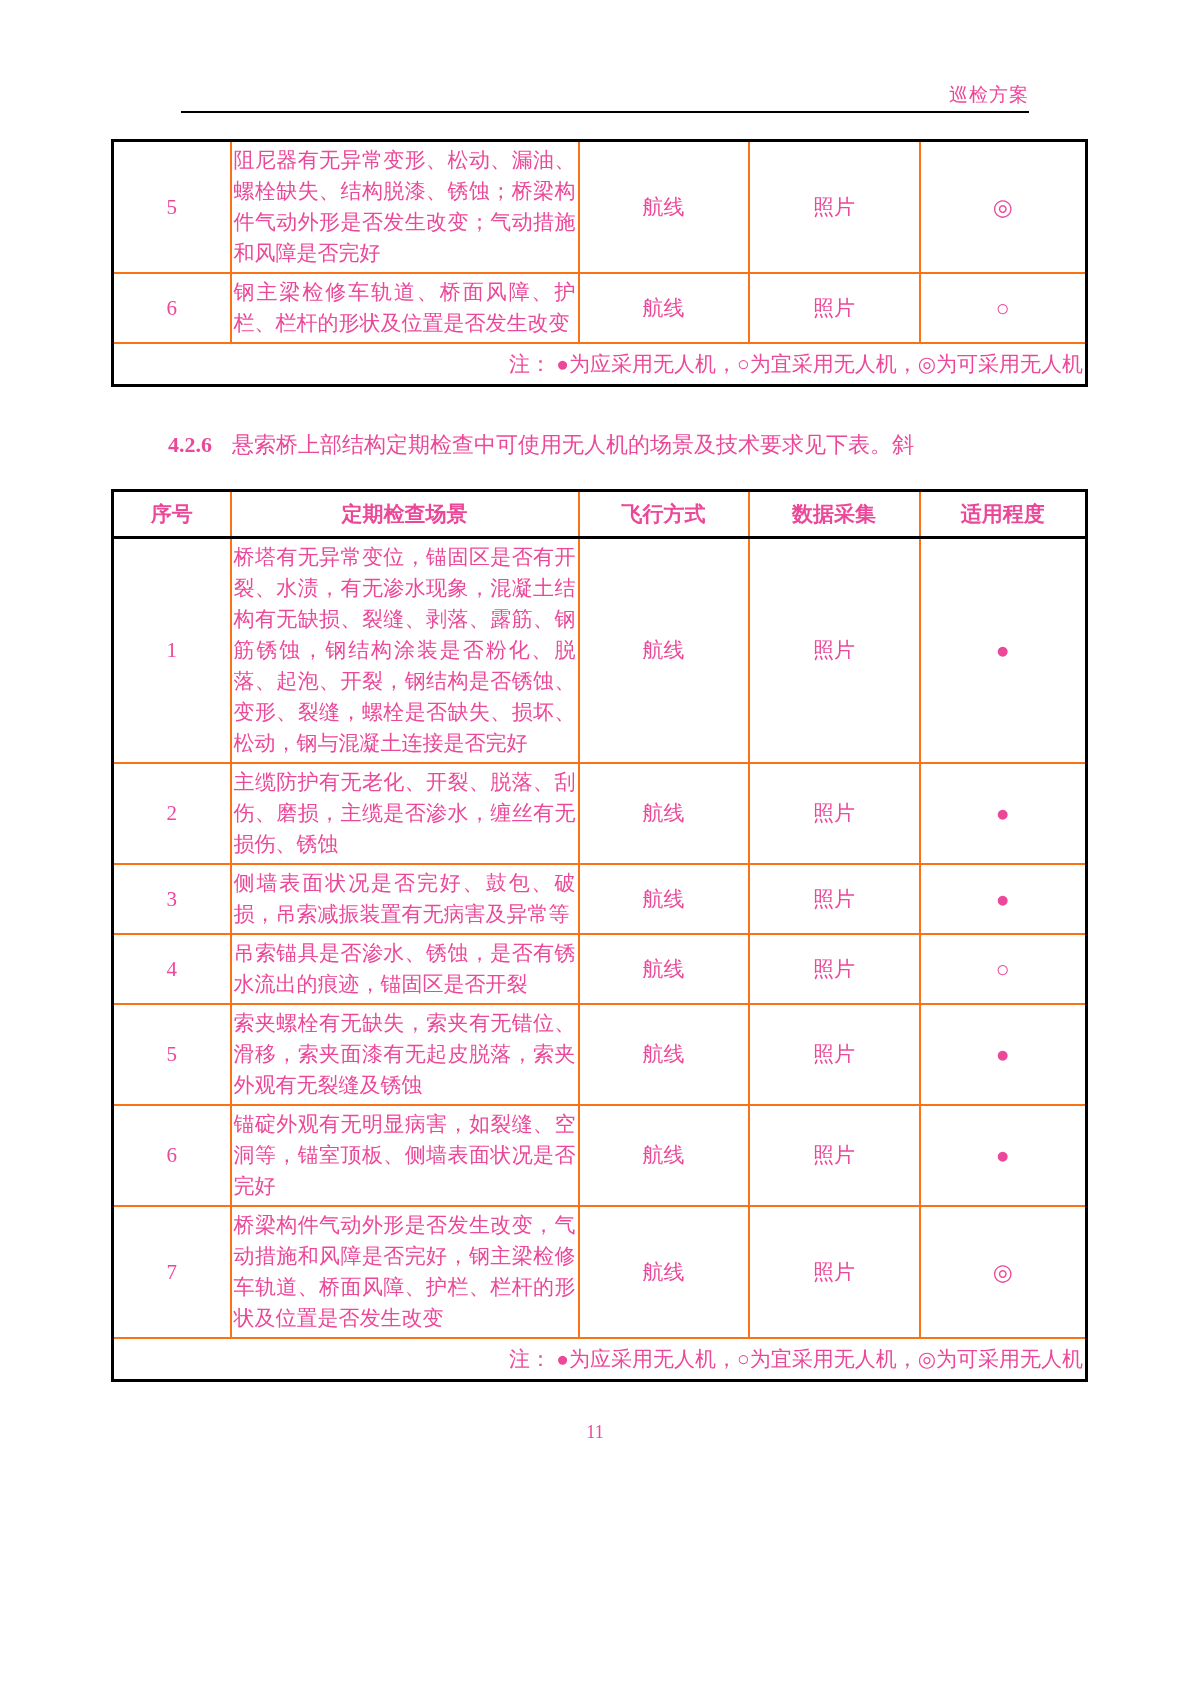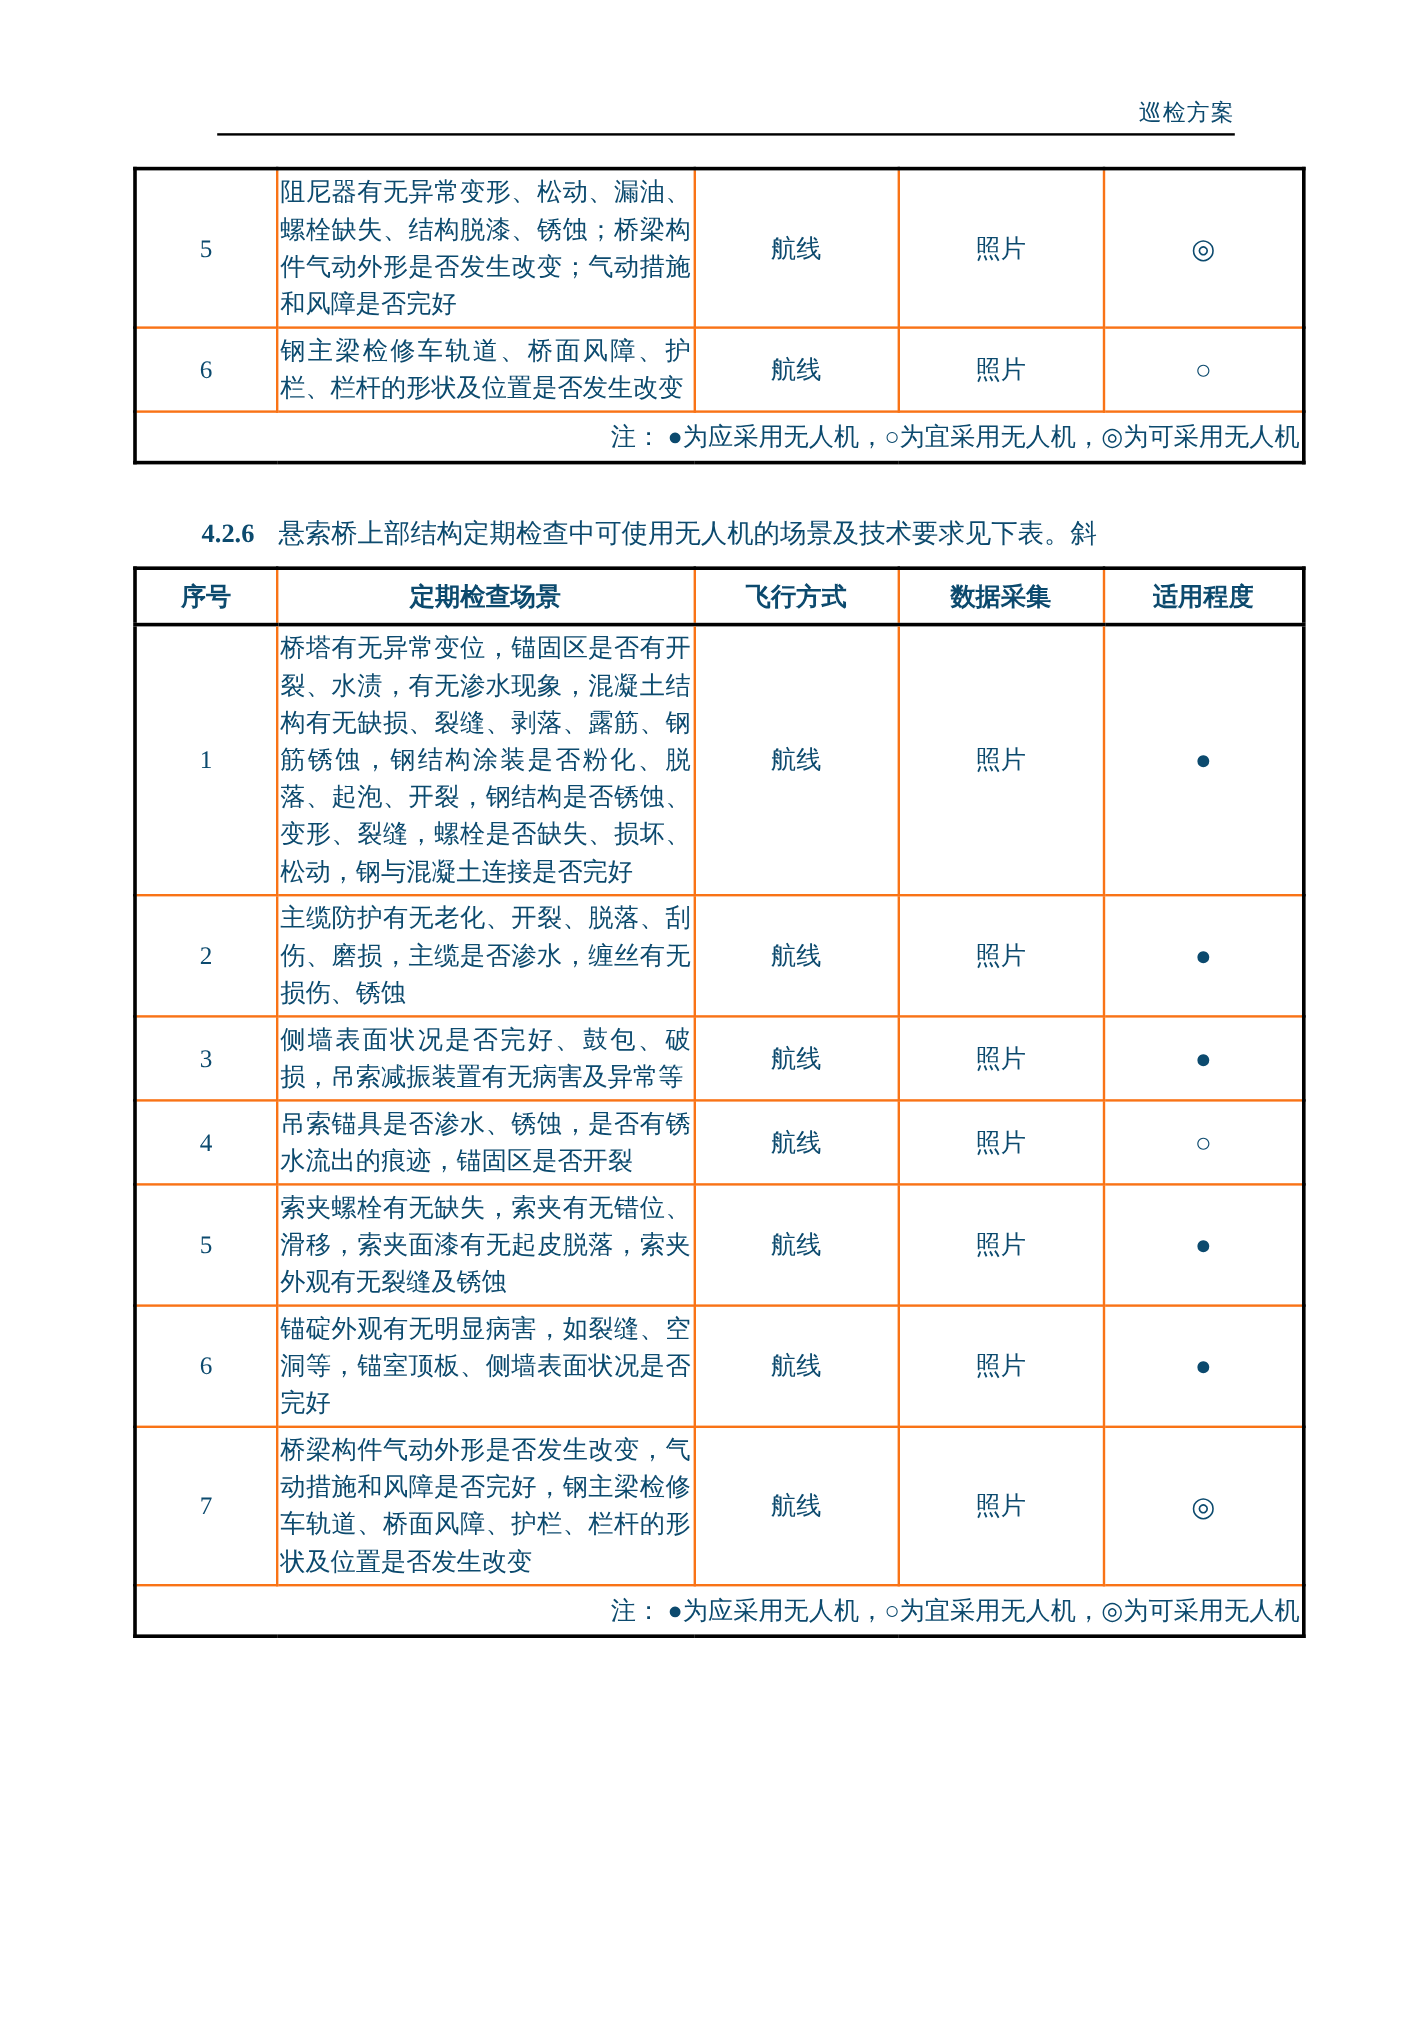--- a/index.html
+++ b/index.html
@@ -5,21 +5,21 @@
   html, body {
     margin: 0;
     padding: 0;
     background: #fff;
   }
   .page {
     position: relative;
     width: 1190px;
     height: 1683px;
     background: #fff;
-    color: #0c4a6e;
+    color: #ec4899;
     font-family: "Liberation Serif", "DejaVu Serif", serif;
     overflow: hidden;
     border-radius: 20px;
   }
   
   .page-header {
     margin: 84px 161px 0 181px;
     width: 848px;
     border-bottom: 2px solid #000;
     text-align: right;
@@ -63,21 +63,21 @@
     line-break: strict;
   }
   td.cell-sym { text-align: center; font-size: 23px; }
   td.cell-note {
     text-align: right;
     padding: 4px 10px;
     height: 34px;
     line-height: 30px;
   }
   .table-top { margin-top: 26px; }
-  .table-main { margin-top: 3px; }
+  .table-main { margin-top: 20px; }
   
   .para {
     margin: 34px 0 0 127px;
     width: 900px;
     font-size: 22px;
     line-height: 48px;
   }
   .para .sec-no {
     font-weight: bold;
     margin-left: 41px;
@@ -204,14 +204,15 @@
         <td class="cell-center">航线</td>
         <td class="cell-center">照片</td>
         <td class="cell-sym">◎</td>
       </tr>
       <tr>
         <td class="cell-note" colspan="5">注： ●为应采用无人机，○为宜采用无人机，◎为可采用无人机</td>
       </tr>
     </tbody>
   </table>
 
+  <div class="page-number">11</div>
 
 </div>
 
 </body></html>

